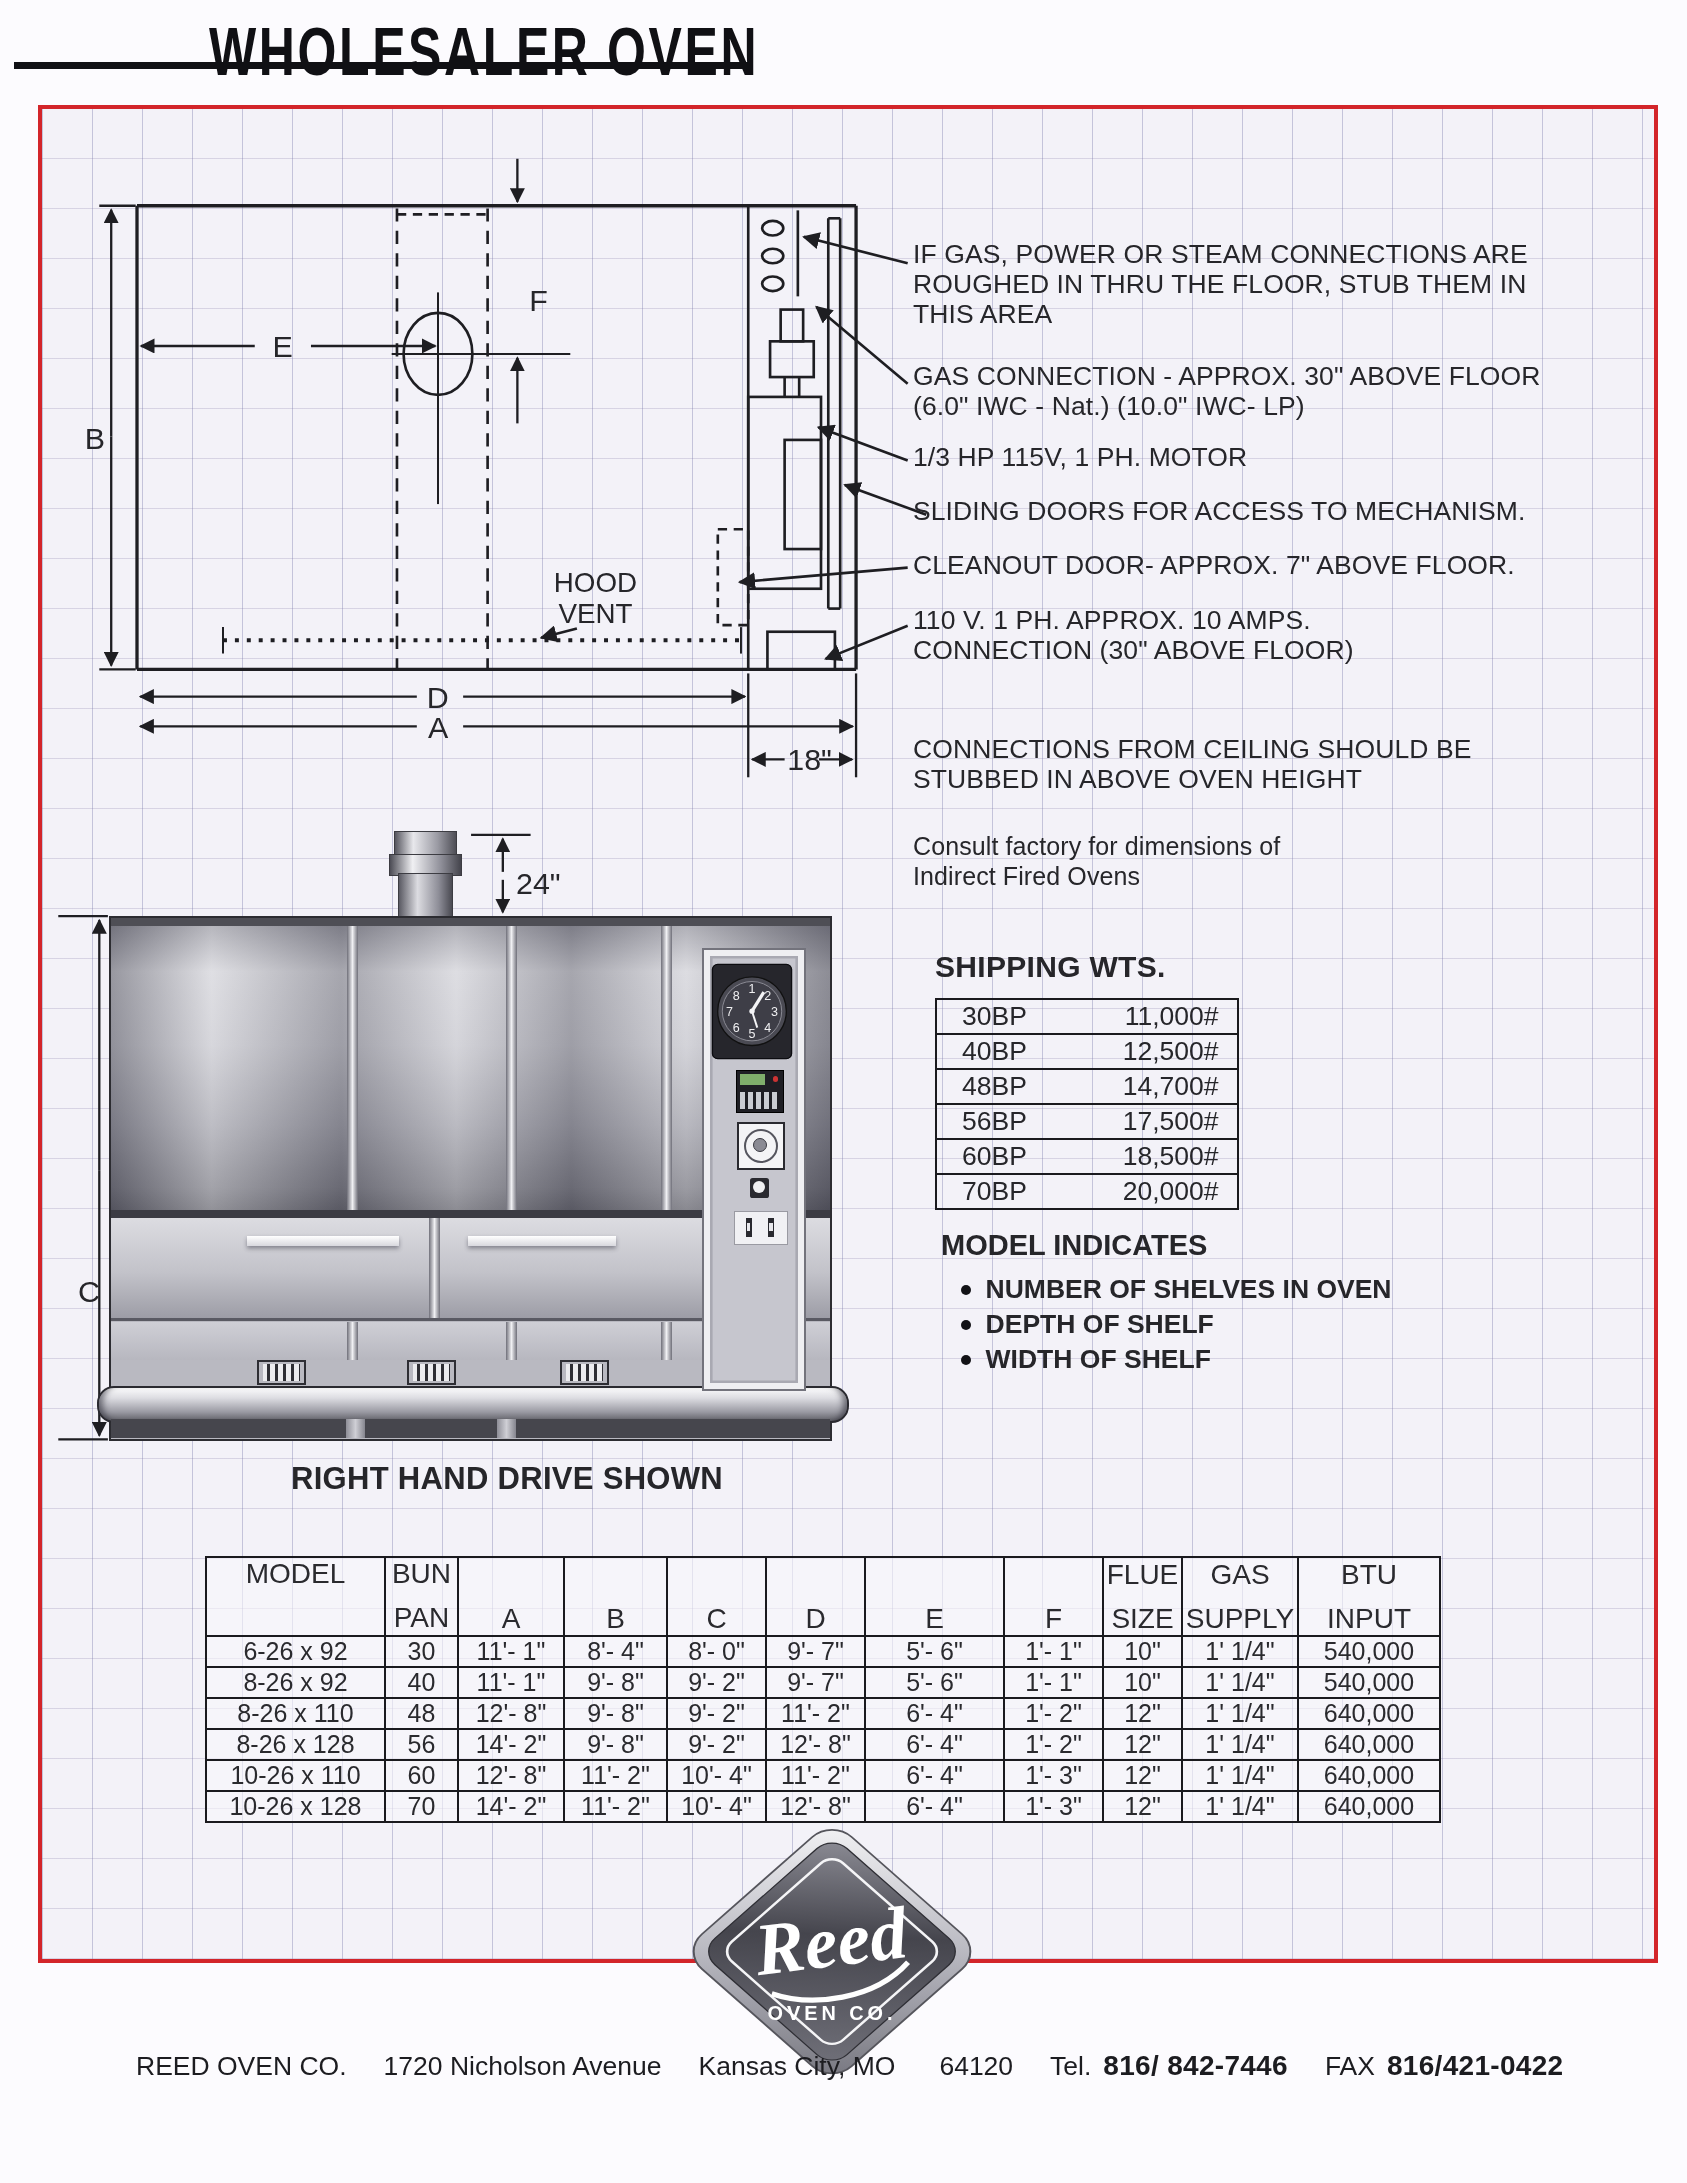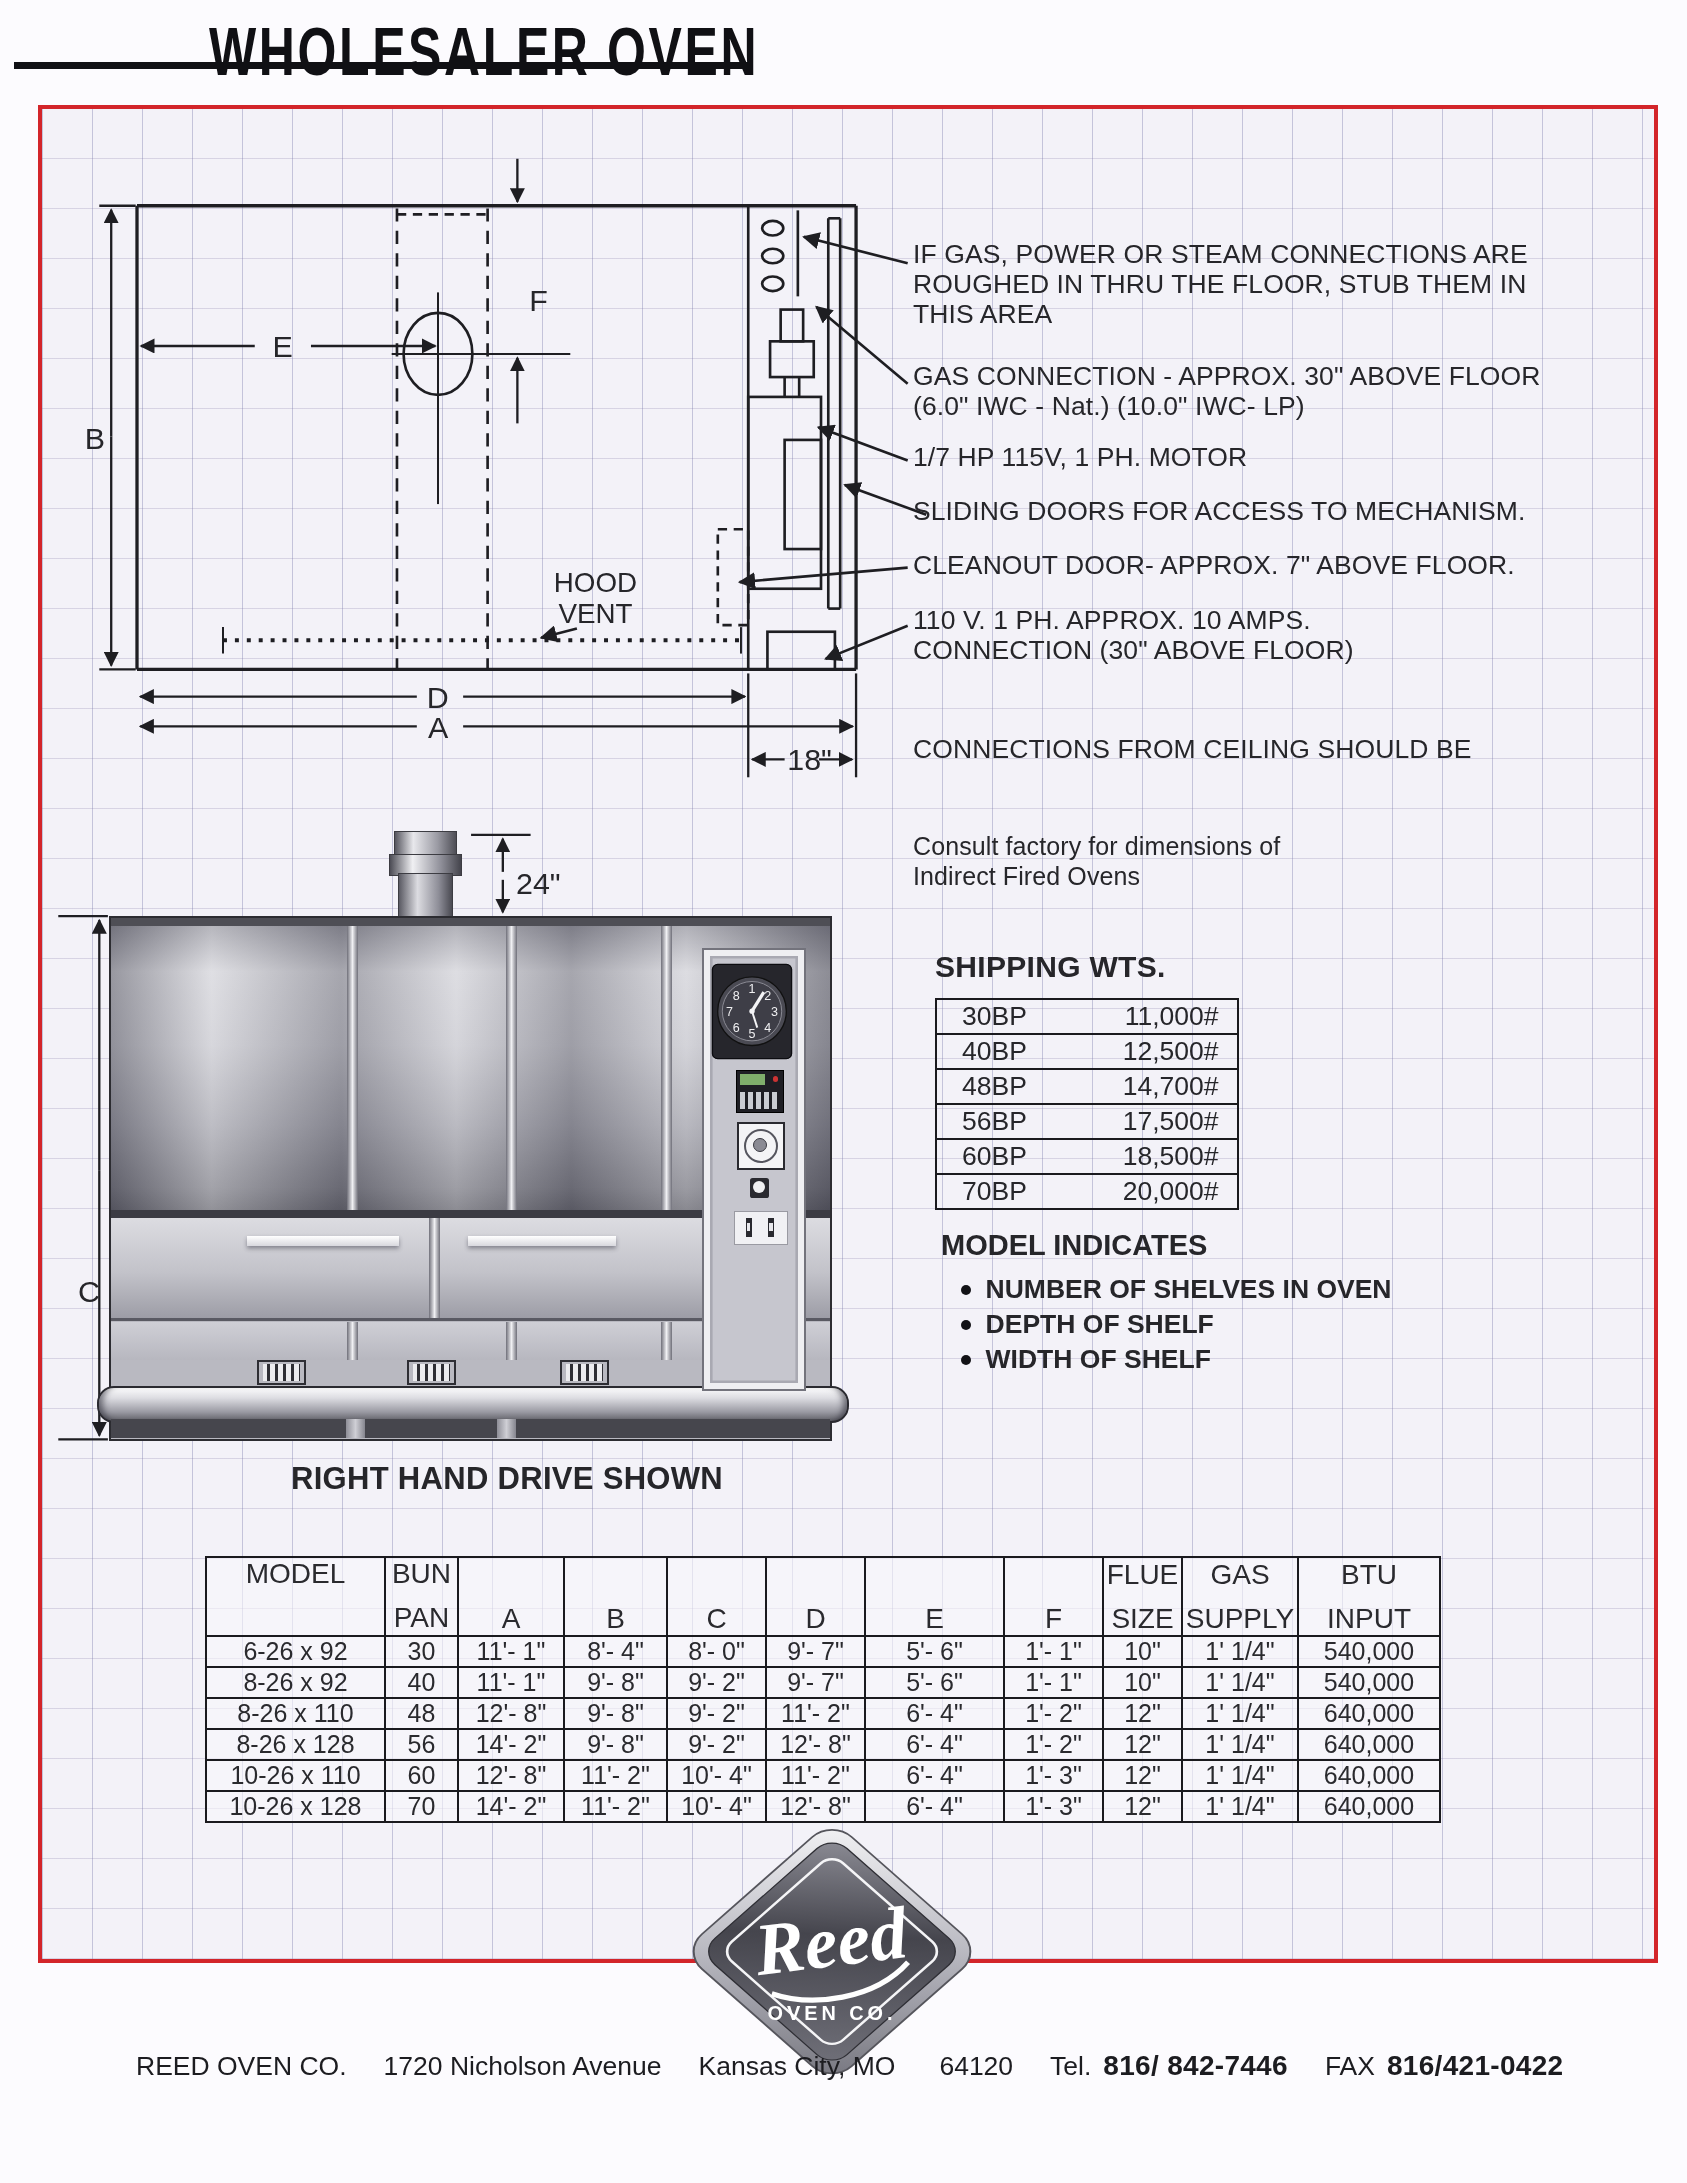--- a/index.html
+++ b/index.html
@@ -223,34 +223,35 @@
   <div class="ann" style="left:913px;top:239px;">
     <div>IF GAS, POWER OR STEAM CONNECTIONS ARE</div>
     <div>ROUGHED IN THRU THE FLOOR, STUB THEM IN</div>
     <div>THIS AREA</div>
   </div>
   <div class="ann" style="left:913px;top:361px;">
     <div>GAS CONNECTION - APPROX. 30" ABOVE FLOOR</div>
     <div>(6.0" IWC - Nat.) (10.0" IWC- LP)</div>
   </div>
   <div class="ann" style="left:913px;top:442px;">
-    <div>1/7 HP 115V, 1 PH. MOTOR</div>
+    <div>1/3 HP 115V, 1 PH. MOTOR</div>
   </div>
   <div class="ann" style="left:913px;top:496px;">
     <div>SLIDING DOORS FOR ACCESS TO MECHANISM.</div>
   </div>
   <div class="ann" style="left:913px;top:550px;">
     <div>CLEANOUT DOOR- APPROX. 7" ABOVE FLOOR.</div>
   </div>
   <div class="ann" style="left:913px;top:605px;">
     <div>110 V. 1 PH. APPROX. 10 AMPS.</div>
     <div>CONNECTION (30" ABOVE FLOOR)</div>
   </div>
   <div class="ann" style="left:913px;top:734px;">
     <div>CONNECTIONS FROM CEILING SHOULD BE</div>
+    <div>STUBBED IN ABOVE OVEN HEIGHT</div>
   </div>
   <div class="ann small" style="left:913px;top:831px;">
     <div>Consult factory for dimensions of</div>
     <div>Indirect Fired Ovens</div>
   </div>
 
   <div class="ship-head">SHIPPING WTS.</div>
   <table class="ship">
     <tbody>
       <tr>

